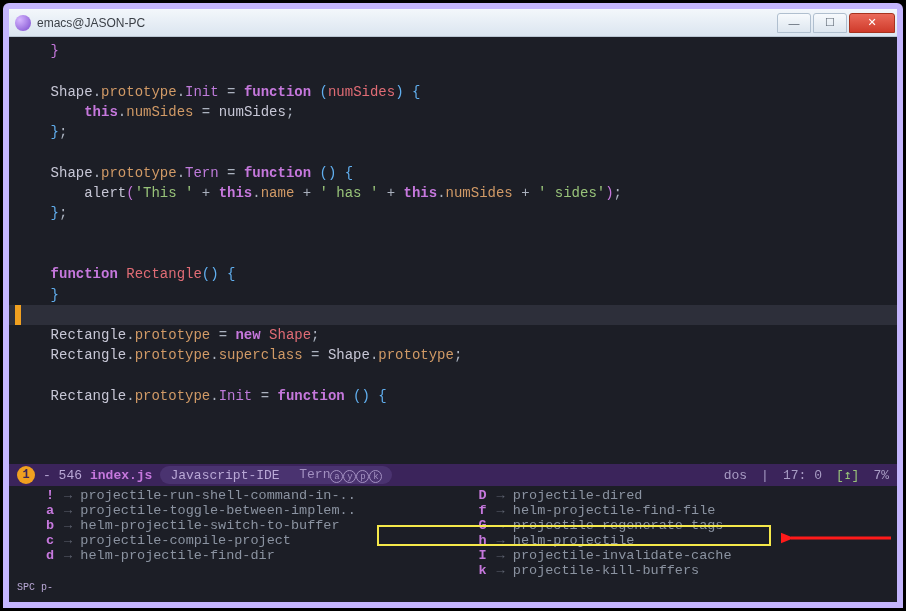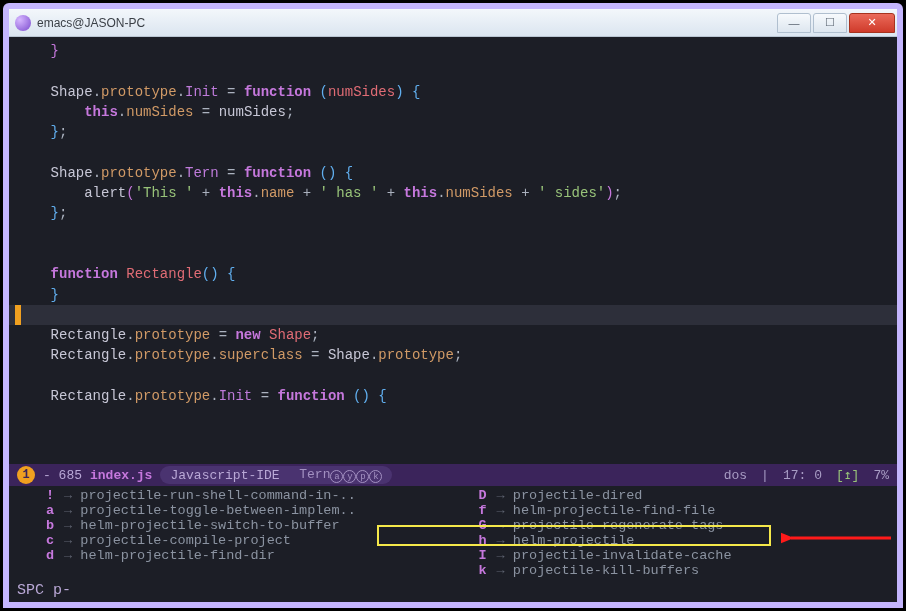--- a/index.html
+++ b/index.html
@@ -126,21 +126,21 @@
   }
   .arrow {
     position: absolute;
     left: 772px; top: 46px;
     pointer-events: none;
   }
   .minibuf {
     background: #1c1e26;
     color: #b9a8d6;
     padding: 0 8px 3px 8px;
-    font-size: 15px;
+    font-size: 10px;
     height: 20px;
   }
   .circ { display:inline-block; width:13px; height:13px; border:1px solid #b9a8d6; border-radius:50%; font-size:9px; line-height:12px; text-align:center; vertical-align:-1px; }
 </style>
 </head>
 <body>
 
 <div class="window">
 
   <div class="titlebar">
@@ -170,21 +170,21 @@
     <div class="line"><span class="br1">    }</span></div>
     <div class="cursor-line"></div>
     <div class="line"><span>    Rectangle</span><span class="pun">.</span><span class="prp">prototype</span><span class="pun"> = </span><span class="kw">new</span> <span class="id">Shape</span><span class="pun">;</span></div>
     <div class="line"><span>    Rectangle</span><span class="pun">.</span><span class="prp">prototype</span><span class="pun">.</span><span class="prp">superclass</span><span class="pun"> = </span><span>Shape</span><span class="pun">.</span><span class="prp">prototype</span><span class="pun">;</span></div>
     <div class="line">&nbsp;</div>
     <div class="line"><span>    Rectangle</span><span class="pun">.</span><span class="prp">prototype</span><span class="pun">.</span><span class="meth">Init</span><span class="pun"> = </span><span class="kw">function</span><span class="pun"> </span><span class="br1">()</span><span class="pun"> </span><span class="br1">{</span></div>
   </div>
 
   <div class="modeline">
     <span class="ml-badge">1</span>
-    <span>- 685</span>
+    <span>- 546</span>
     <span style="color:#c678dd;font-weight:bold">index.js</span>
     <span class="ml-pill">
       <span>Javascript-IDE</span>
       <span style="opacity:.8">&nbsp;&nbsp;<span>Tern</span><span class="circ">a</span><span class="circ">y</span><span class="circ">p</span><span class="circ">k</span></span>
     </span>
     <span class="ml-right">
       <span>dos</span>
       <span>|</span>
       <span>17: 0</span>
       <span class="ml-green">[<span>↥</span>]</span>

